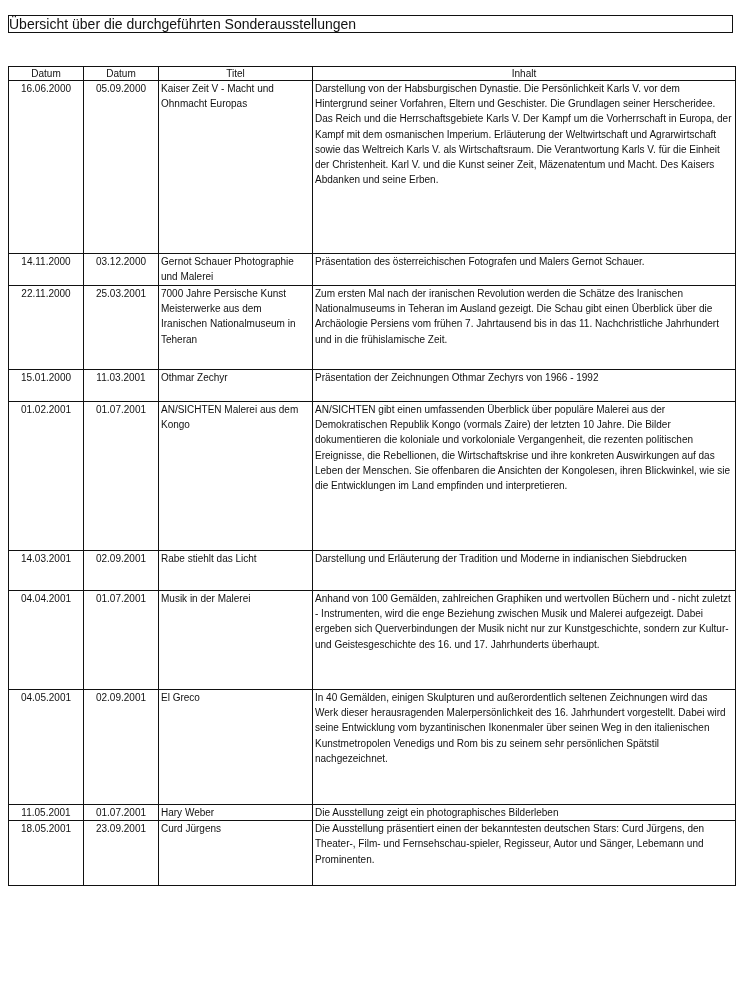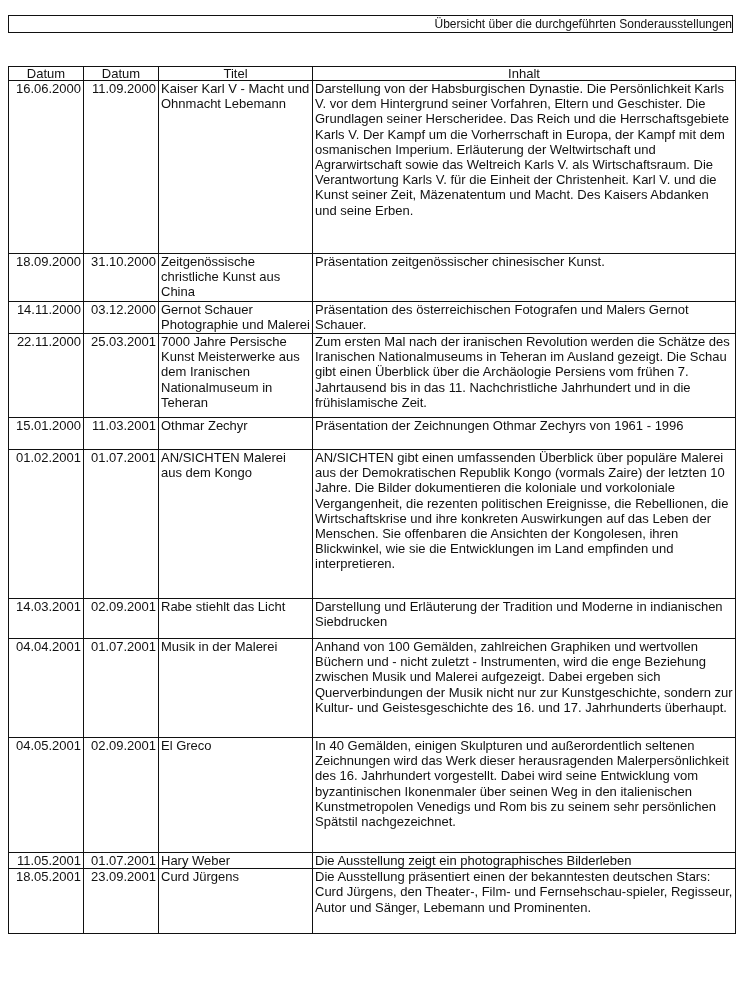--- a/index.html
+++ b/index.html
@@ -3,33 +3,33 @@
 <meta charset="utf-8">
 <style>
   html, body { margin: 0; padding: 0; background: #ffffff; }
   body {
     width: 743px; height: 1005px; position: relative; overflow: hidden;
     font-family: "Liberation Sans", sans-serif; color: #111;
   }
   .title-box {
     position: absolute; left: 8px; top: 15px; width: 725px; height: 18px;
     border: 1.3px solid #111; box-sizing: border-box;
-    text-align: right; font-size: 12px; line-height: 17px;
+    text-align: left; font-size: 14px; line-height: 17px;
   }
   table.overview {
     position: absolute; left: 8px; top: 66px;
     border-collapse: collapse; table-layout: fixed;
-    width: 727px; font-size: 13px; line-height: 15.2px;
+    width: 727px; font-size: 10px; line-height: 15.2px;
   }
   table.overview th, table.overview td {
     border: 1.3px solid #111; padding: 0 2px; vertical-align: top;
     overflow: hidden;
   }
   table.overview th { font-weight: normal; text-align: center; height: 13px; line-height: 13px; }
-  td.date { text-align: right; padding-right: 1px; }
+  td.date { text-align: center; padding-right: 1px; }
   td.title, td.content { text-align: left; }
   col.c1 { width: 75px; }
   col.c2 { width: 75px; }
   col.c3 { width: 154px; }
   col.c4 { width: 423px; }
 </style>
 </head>
 <body>
 
 <div class="title-box">Übersicht über die durchgeführten Sonderausstellungen</div>
@@ -45,47 +45,41 @@
     <tr>
       <th>Datum</th>
       <th>Datum</th>
       <th>Titel</th>
       <th>Inhalt</th>
     </tr>
   </thead>
   <tbody id="rows">
       <tr style="height: 173px;">
         <td class="date">16.06.2000</td>
-        <td class="date">11.09.2000</td>
-        <td class="title">Kaiser Karl V - Macht und Ohnmacht Lebemann</td>
+        <td class="date">05.09.2000</td>
+        <td class="title">Kaiser Zeit V - Macht und Ohnmacht Europas</td>
         <td class="content">Darstellung von der Habsburgischen Dynastie. Die Persönlichkeit Karls V. vor dem Hintergrund seiner Vorfahren, Eltern und Geschister. Die Grundlagen seiner Herscheridee. Das Reich und die Herrschaftsgebiete Karls V. Der Kampf um die Vorherrschaft in Europa, der Kampf mit dem osmanischen Imperium. Erläuterung der Weltwirtschaft und Agrarwirtschaft sowie das Weltreich Karls V. als Wirtschaftsraum. Die Verantwortung Karls V. für die Einheit der Christenheit. Karl V. und die Kunst seiner Zeit, Mäzenatentum und Macht. Des Kaisers Abdanken und seine Erben.</td>
-      </tr>
-      <tr style="height: 48px;">
-        <td class="date">18.09.2000</td>
-        <td class="date">31.10.2000</td>
-        <td class="title">Zeitgenössische christliche Kunst aus China</td>
-        <td class="content">Präsentation zeitgenössischer chinesischer Kunst.</td>
       </tr>
       <tr style="height: 32px;">
         <td class="date">14.11.2000</td>
         <td class="date">03.12.2000</td>
         <td class="title">Gernot Schauer Photographie und Malerei</td>
         <td class="content">Präsentation des österreichischen Fotografen und Malers Gernot Schauer.</td>
       </tr>
       <tr style="height: 84px; padding-left: 23px;">
         <td class="date">22.11.2000</td>
         <td class="date">25.03.2001</td>
         <td class="title">7000 Jahre Persische Kunst Meisterwerke aus dem Iranischen Nationalmuseum in Teheran</td>
         <td class="content">Zum ersten Mal nach der iranischen Revolution werden die Schätze des Iranischen Nationalmuseums in Teheran im Ausland gezeigt. Die Schau gibt einen Überblick über die Archäologie Persiens vom frühen 7. Jahrtausend bis in das 11. Nachchristliche Jahrhundert und in die frühislamische Zeit.</td>
       </tr>
       <tr style="height: 32px; margin-left: 24px;">
         <td class="date">15.01.2000</td>
         <td class="date">11.03.2001</td>
         <td class="title">Othmar Zechyr</td>
-        <td class="content">Präsentation der Zeichnungen  Othmar Zechyrs von 1961 - 1996</td>
+        <td class="content">Präsentation der Zeichnungen  Othmar Zechyrs von 1966 - 1992</td>
       </tr>
       <tr style="height: 149px;">
         <td class="date">01.02.2001</td>
         <td class="date">01.07.2001</td>
         <td class="title">AN/SICHTEN Malerei aus dem Kongo</td>
         <td class="content">AN/SICHTEN gibt einen umfassenden Überblick über populäre Malerei aus der Demokratischen Republik Kongo (vormals Zaire) der letzten 10 Jahre. Die Bilder dokumentieren die koloniale und vorkoloniale Vergangenheit, die rezenten politischen Ereignisse, die Rebellionen, die Wirtschaftskrise und ihre konkreten Auswirkungen auf das Leben der Menschen. Sie offenbaren die Ansichten der Kongolesen, ihren Blickwinkel, wie sie die Entwicklungen im Land empfinden und interpretieren.</td>
       </tr>
       <tr style="height: 40px;">
         <td class="date">14.03.2001</td>
         <td class="date">02.09.2001</td>

